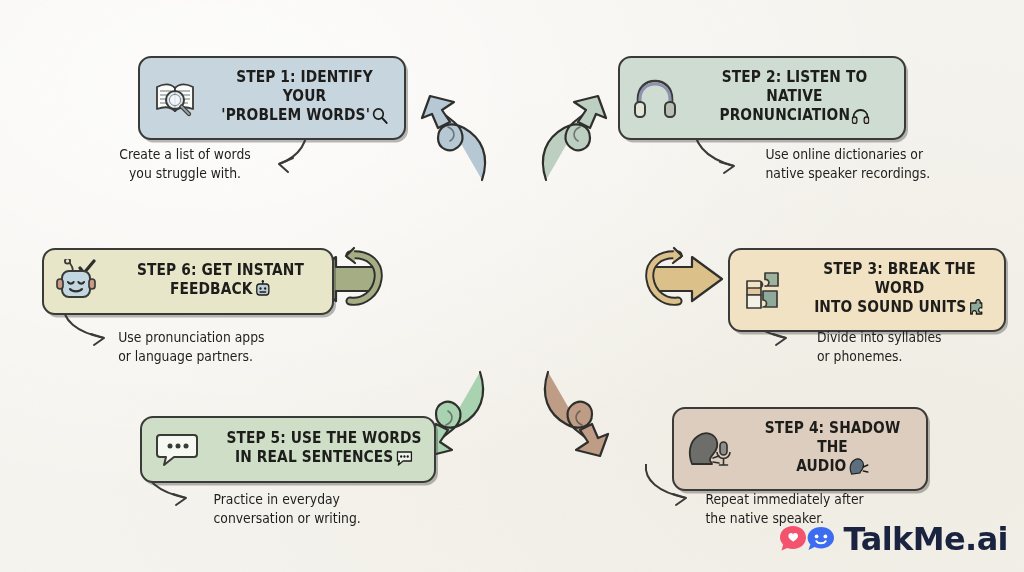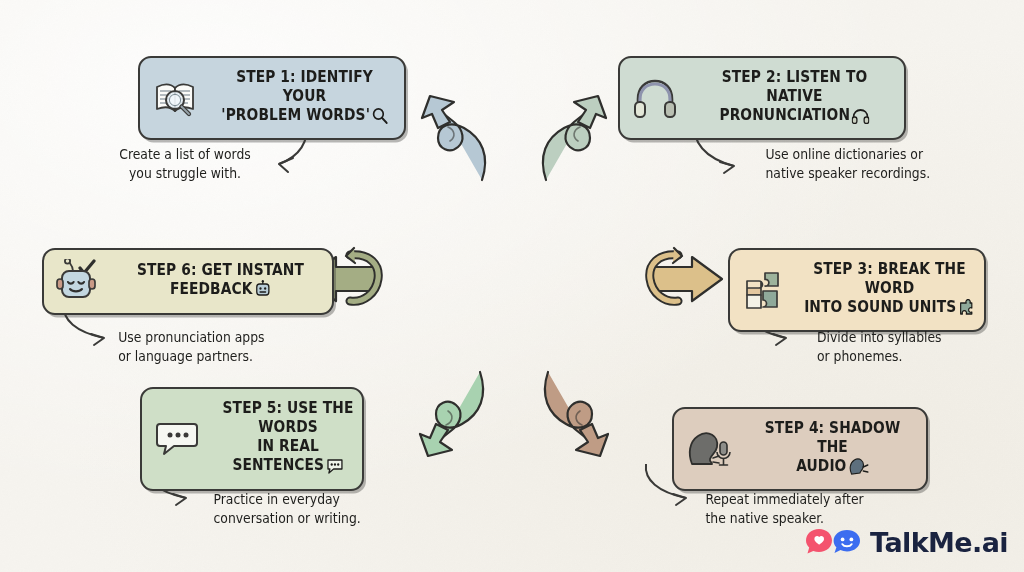--- a/index.html
+++ b/index.html
@@ -112,21 +112,21 @@
     position: absolute;
     right: 16px;
     bottom: 14px;
     display: flex;
     align-items: center;
     gap: 8px;
   }
   #logo-text {
     font-family: "DejaVu Sans", "Liberation Sans", sans-serif;
     font-weight: 700;
-    font-size: 27px;
+    font-size: 32px;
     letter-spacing: -.6px;
     color: #1a2340;
   }
 </style>
 </head>
 <body>
 
 <div id="canvas">
 
   <svg id="paper-grain" width="1024" height="572">
@@ -265,21 +265,21 @@
             <path d="M2 12 L2 9 C2 4.5 5.4 2 9.5 2 C13.6 2 17 4.5 17 9 L17 12" fill="none" stroke="#1d1d1b" stroke-width="1.8"></path>
             <rect x="0.6" y="9" width="5" height="6.4" rx="2.2" fill="#c9cfbf" stroke="#1d1d1b" stroke-width="1.4"></rect>
             <rect x="13.4" y="9" width="5" height="6.4" rx="2.2" fill="#c9cfbf" stroke="#1d1d1b" stroke-width="1.4"></rect>
           </svg>
       </span>
     </div>
   </div>
   <div class="caption ta-l" style="left:760px; top:145px; width:220px;">Use online dictionaries or
 native speaker recordings.</div>
 
-  <div class="step-box" style="left:728px; top:248px; width:258px; background:#f2e2c4;">
+  <div class="step-box" style="left:728px; top:248px; width:278px; background:#f2e2c4;">
     <div class="sb-icon">
       <svg width="44" height="42" viewBox="0 0 44 42">
         <path d="M4 12 h12 a3.5 3.5 0 1 1 0 7 h-12 z M4 12 v14 h14 v-14" fill="#e3c79f" stroke="#3a3a38" stroke-width="1.7" stroke-linejoin="round"></path>
         <path d="M22 4 h13 v13 h-13 a3.3 3.3 0 1 0 0-6.5 z" fill="#9db39c" stroke="#3a3a38" stroke-width="1.7" stroke-linejoin="round"></path>
         <path d="M4 26 h14 v13 h-14 z" fill="#f3f1e6" stroke="#3a3a38" stroke-width="1.7" stroke-linejoin="round"></path>
         <path d="M20 22 h14 v16 h-14 a3.3 3.3 0 1 0 0-7 z" fill="#8fa99a" stroke="#3a3a38" stroke-width="1.7" stroke-linejoin="round"></path>
       </svg>
     </div>
     <div class="sb-text">
       <span>STEP 3: BREAK THE WORD</span><br>
@@ -310,21 +310,21 @@
         <svg width="22" height="17" viewBox="0 0 22 17">
             <path d="M3 16 C0.5 11, 1 5, 6 2 C11.5 -1, 17 3, 15.5 9 C15 12, 12.5 13, 12 15 Z" fill="#5d6f7d" stroke="#1d1d1b" stroke-width="1.2"></path>
             <path d="M15.5 9 l5 -2 M15.5 13 l5 1" stroke="#1d1d1b" stroke-width="1.4" stroke-linecap="round"></path>
           </svg>
       </span>
     </div>
   </div>
   <div class="caption ta-l" style="left:700px; top:490px; width:220px;">Repeat immediately after
 the native speaker.</div>
 
-  <div class="step-box" style="left:140px; top:387px; width:224px; background:#cfdfc7;gap:16px;">
+  <div class="step-box" style="left:140px; top:416px; width:296px; background:#cfdfc7;gap:16px;">
     <div class="sb-icon">
       <svg width="44" height="38" viewBox="0 0 44 38">
         <path d="M5 5 h34 a3 3 0 0 1 3 3 v16 a3 3 0 0 1 -3 3 h-20 l-10 8 l2 -8 h-6 a3 3 0 0 1 -3 -3 v-16 a3 3 0 0 1 3 -3 z" fill="#f6f8f2" stroke="#3a3a38" stroke-width="2" stroke-linejoin="round"></path>
         <circle cx="15" cy="16" r="2.5" fill="#3a3a38"></circle>
         <circle cx="23" cy="16" r="2.5" fill="#3a3a38"></circle>
         <circle cx="31" cy="16" r="2.5" fill="#3a3a38"></circle>
       </svg>
     </div>
     <div class="sb-text">
       <span>STEP 5: USE THE WORDS</span><br>

